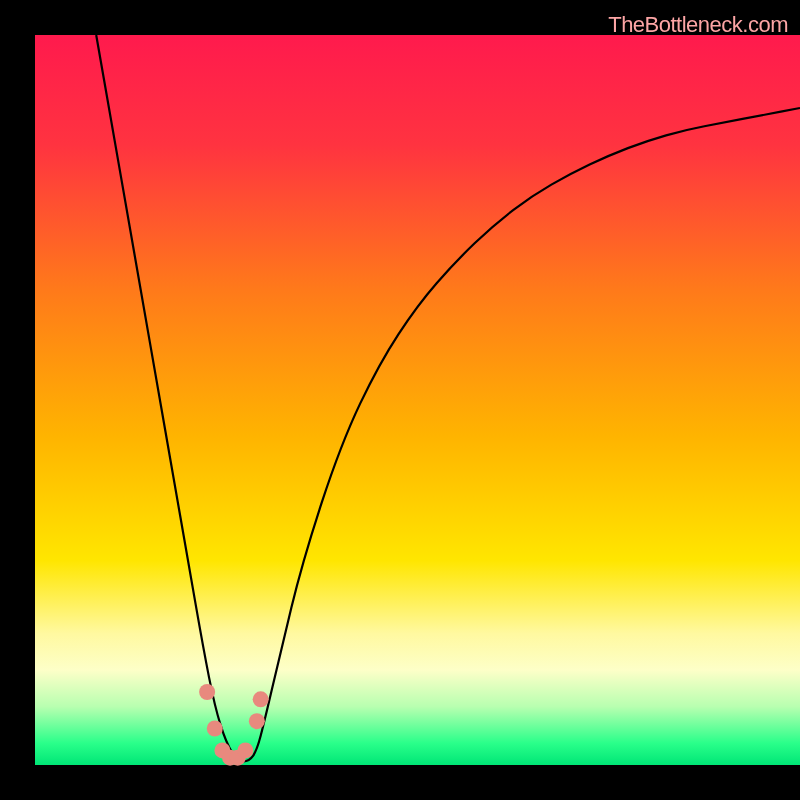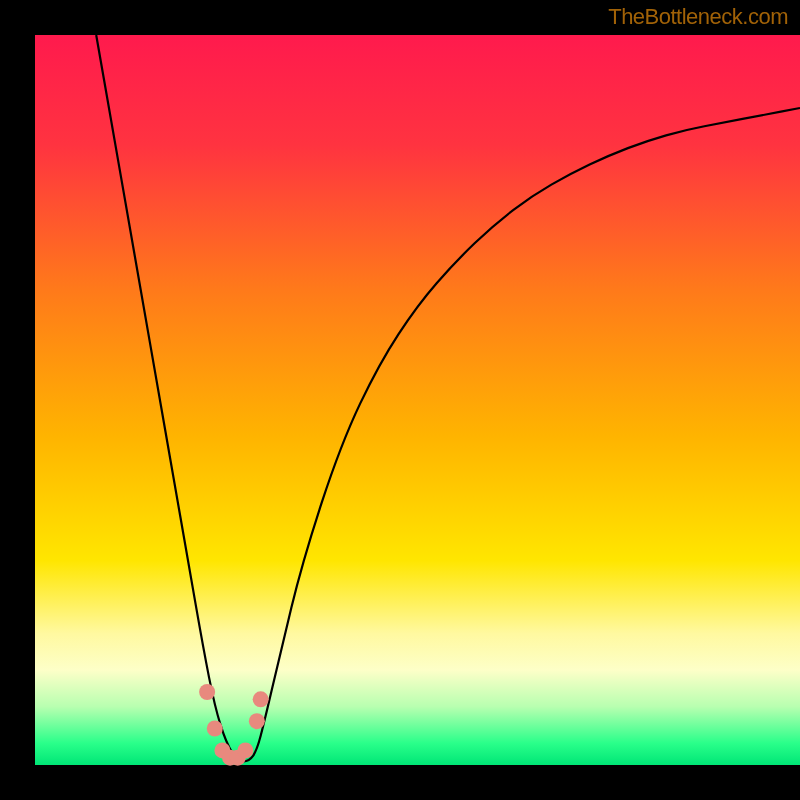--- a/index.html
+++ b/index.html
@@ -12,23 +12,23 @@
     }
     .chart-container {
       position: absolute;
       top: 0;
       left: 0;
       width: 800px;
       height: 800px;
     }
     .watermark {
       position: absolute;
-      top: 4px;
+      top: 12px;
       right: 12px;
-      color: #a16207;
+      color: #fca5a5;
       font-size: 22px;
       font-weight: 400;
       letter-spacing: -0.5px;
       z-index: 10;
     }
   </style>
 </head>
 <body>
 
 <div class="chart-container">

